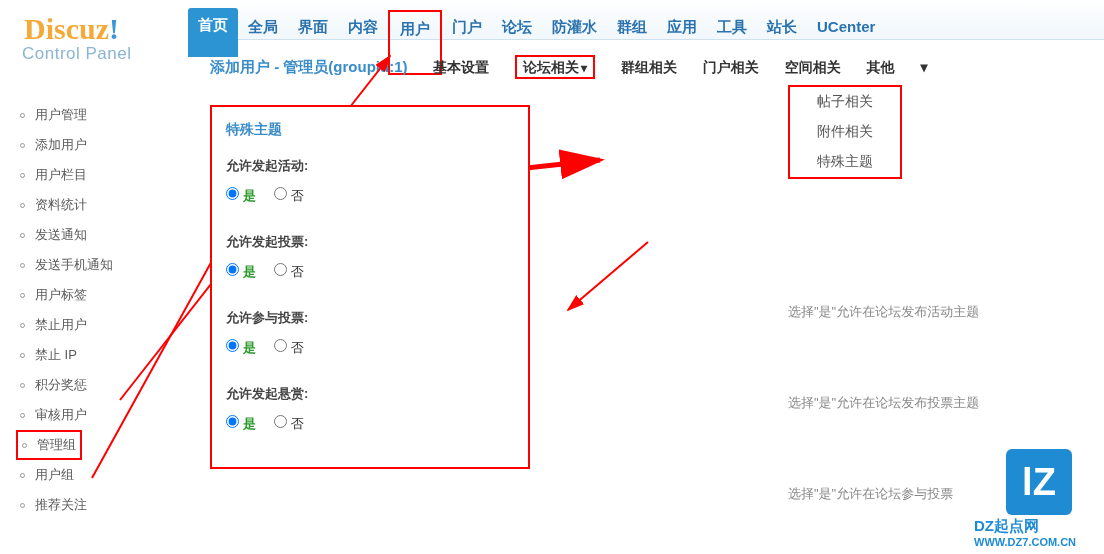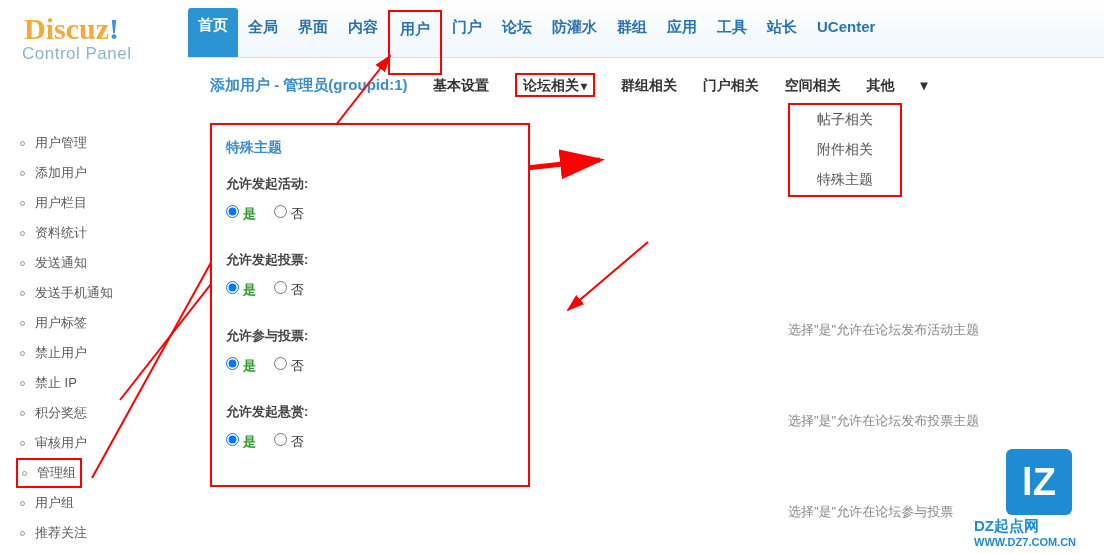--- a/index.html
+++ b/index.html
@@ -2,26 +2,26 @@
 <html><head>
 <meta charset="utf-8">
 <style>
 * { margin:0; padding:0; box-sizing:border-box; }
 body { font-family:"Microsoft YaHei",Arial,sans-serif; font-size:13px; color:#333; background:#fff; width:1104px; height:554px; overflow:hidden; position:relative; }
 .layout { display:flex; height:100%; }
 .sidebar { width:188px; background:#fff; padding-top:12px; }
 .logo1 { font-family:"Comic Sans MS",cursive; font-size:30px; font-weight:bold; color:#f4a938; padding-left:24px; }
 .logo1 .ex { color:#3996d9; }
 .logo2 { font-family:Arial; font-size:17px; color:#8ab5d1; letter-spacing:.5px; padding-left:22px; margin-top:-2px; }
-.side-nav { margin-top:64px; }
+.side-nav { margin-top:36px; }
 .side-item { display:flex; align-items:center; padding:6px 0 6px 20px; cursor:pointer; color:#5a5a5a; }
 .side-item .dot { width:5px; height:5px; border:1px solid #999; border-radius:50%; margin-right:10px; }
 .highlight-box { border:2px solid #ff0000; display:inline-block; padding:0 4px; margin-left:16px; }
 .main { flex:1; display:flex; flex-direction:column; }
-.topnav { height:58px; display:flex; align-items:flex-start; border-bottom:1px solid #cde1ee; background:linear-gradient(#fff,#f2f8fc 80%); padding-top:10px; }
+.topnav { height:40px; display:flex; align-items:flex-start; border-bottom:1px solid #cde1ee; background:linear-gradient(#fff,#f2f8fc 80%); padding-top:10px; }
 .topnav a { display:inline-block; padding:8px 10px 28px; font-size:15px; font-weight:bold; color:#2b73af; text-decoration:none; }
 .topnav a.active { background:#2d94d4; color:#fff; border-radius:3px 3px 0 0; padding-bottom:22px; margin-top:-2px; }
 .topnav .boxed { border:2px solid #ff0000; padding:8px 10px 34px; }
 .breadcrumb { padding:8px 14px; font-size:13px; color:#666; border-bottom:1px solid #e1e1e1; background:#fcfdfe; }
 .breadcrumb a { color:#666; text-decoration:none; }
 .breadcrumb .plus { color:#4a90c7; }
 .content { padding:18px 22px; flex:1; position:relative; }
 .page-title { font-size:15px; font-weight:bold; color:#3b8dc9; display:inline-block; }
 .tabs { display:inline-block; margin-left:22px; font-size:14px; font-weight:bold; color:#333; }
 .tabs span { margin-right:22px; cursor:pointer; }

